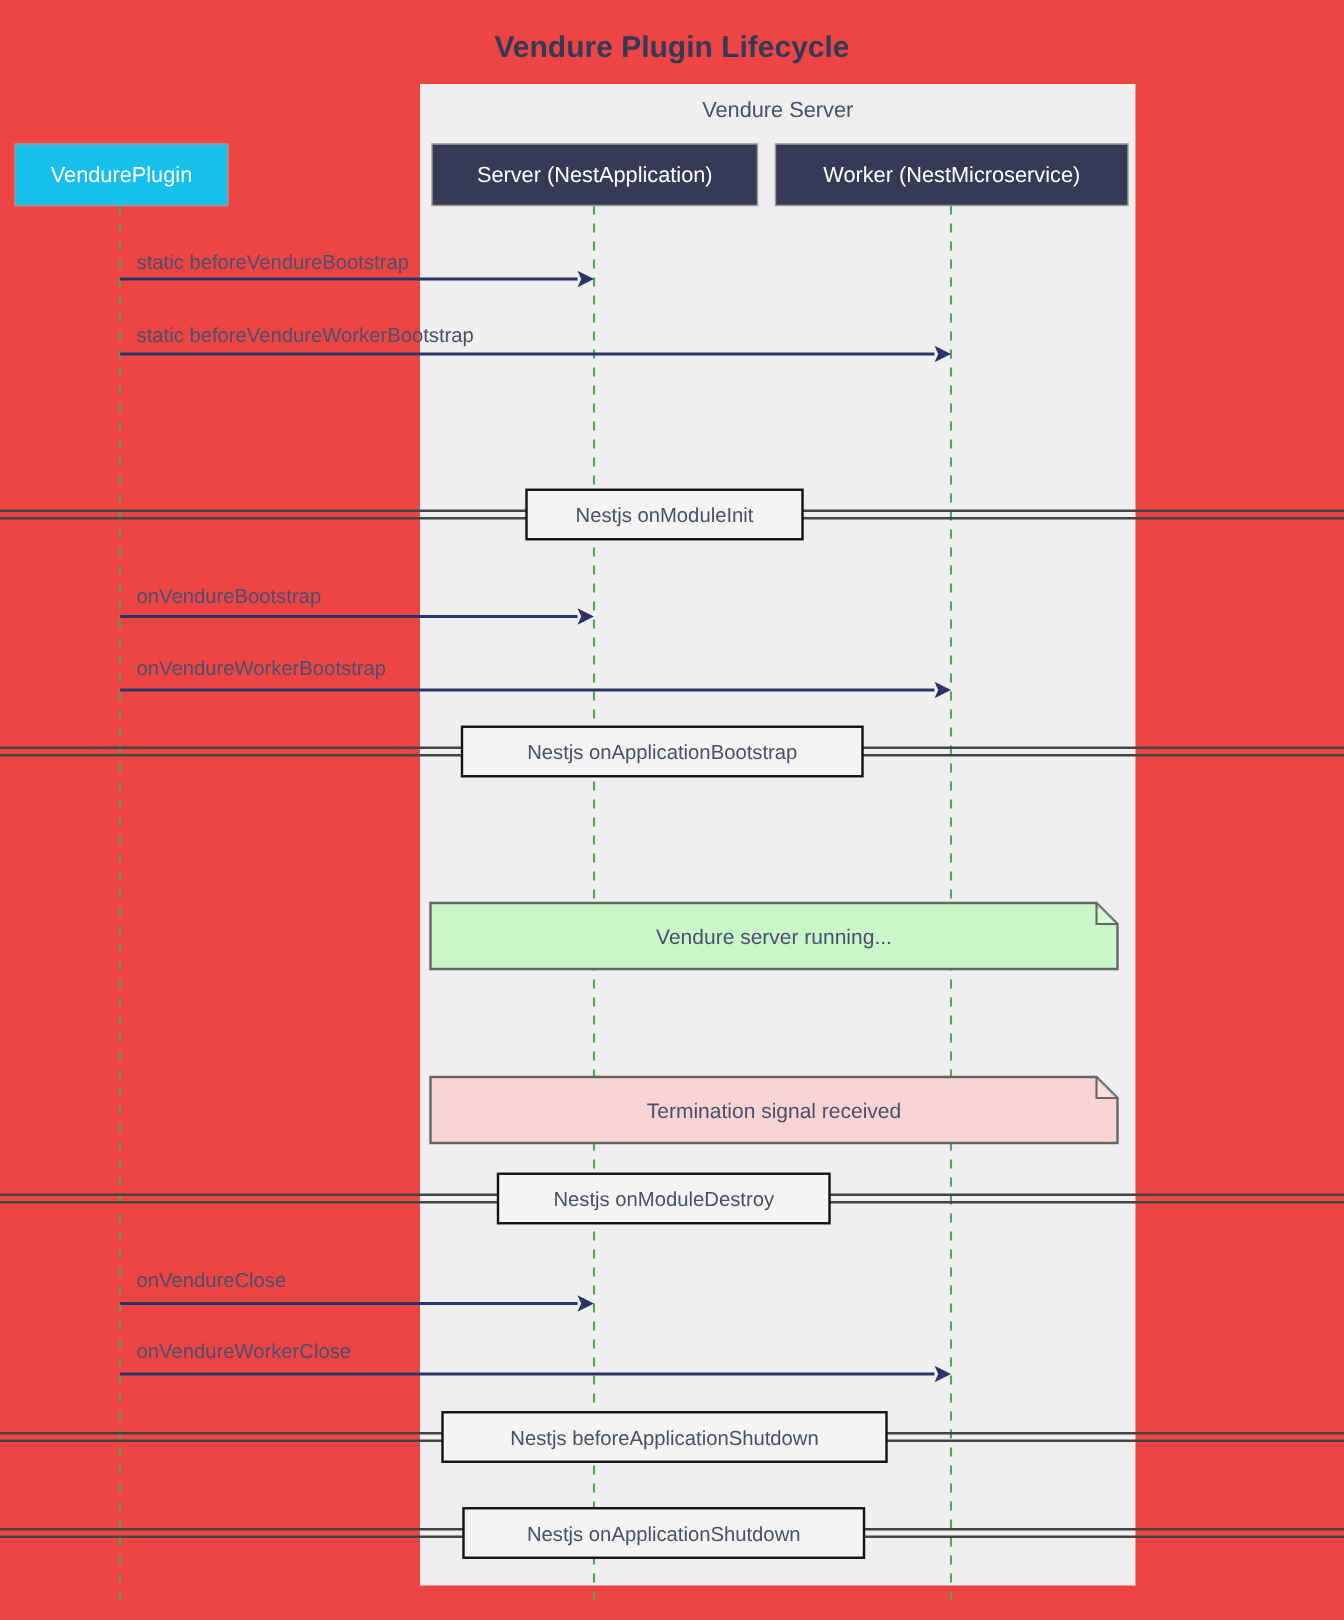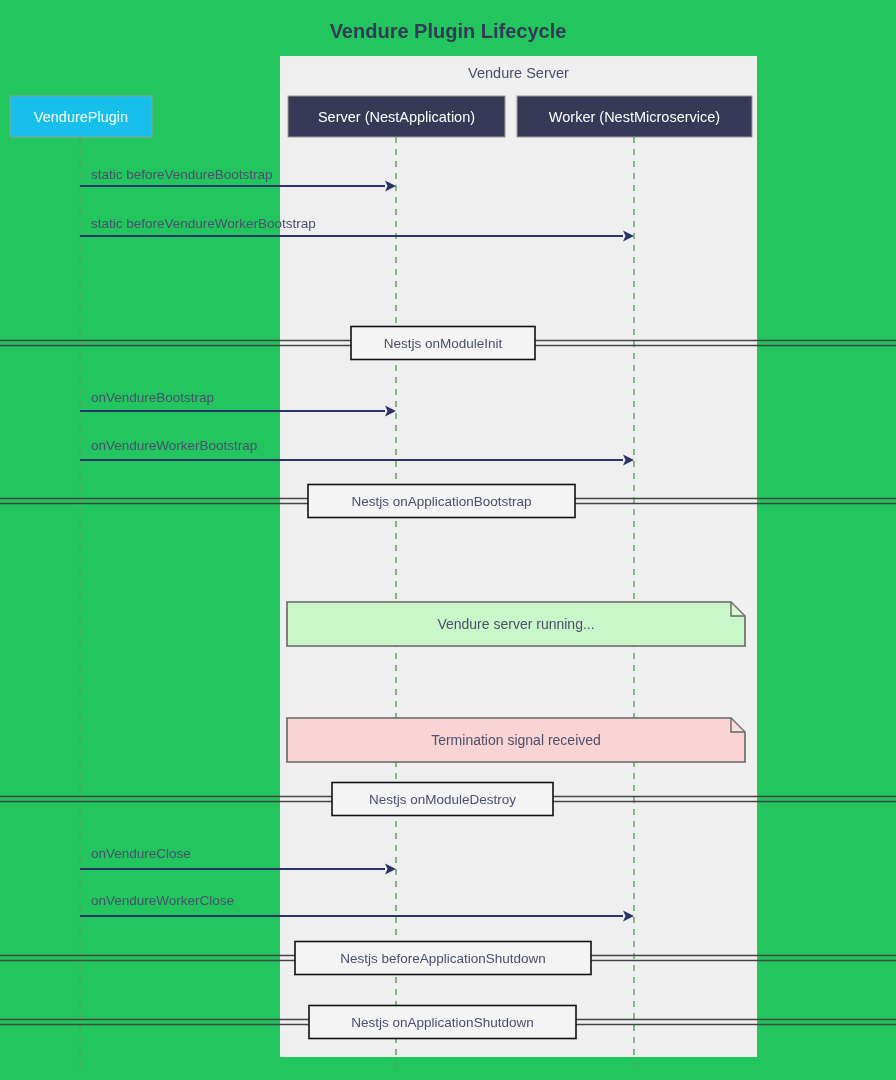--- a/index.html
+++ b/index.html
@@ -9,21 +9,21 @@
   }
   body {
     font-family: "Liberation Sans", sans-serif;
     -webkit-font-smoothing: antialiased;
   }
   #stage {
     position: relative;
     width: 896px;
     height: 1080px;
     overflow: hidden;
-    background: #22c55e;
+    background: #ef4444;
   }
   svg#diagram {
     position: absolute;
     left: 0;
     top: 0;
     width: 896px;
     height: 1080px;
     display: block;
   }
   .diagram-title {

